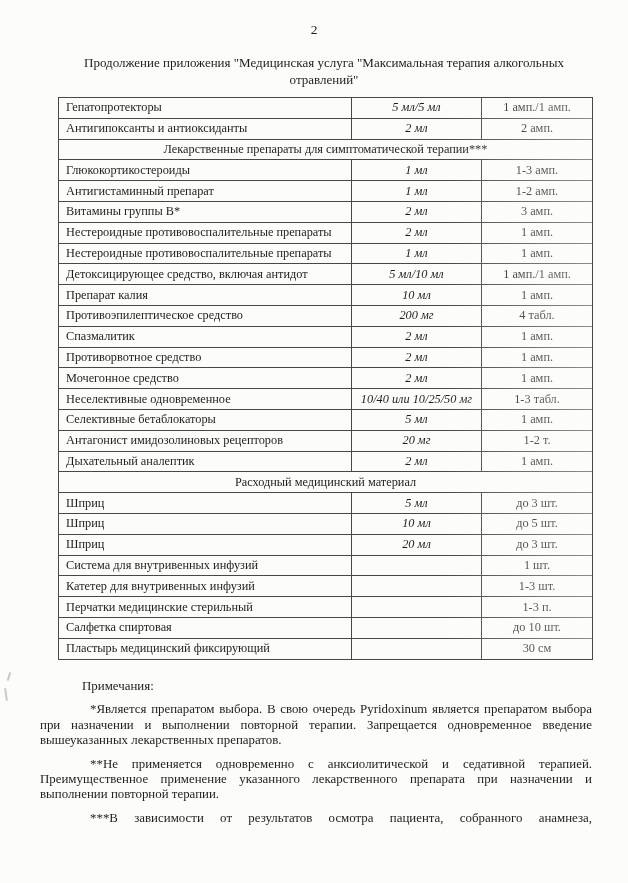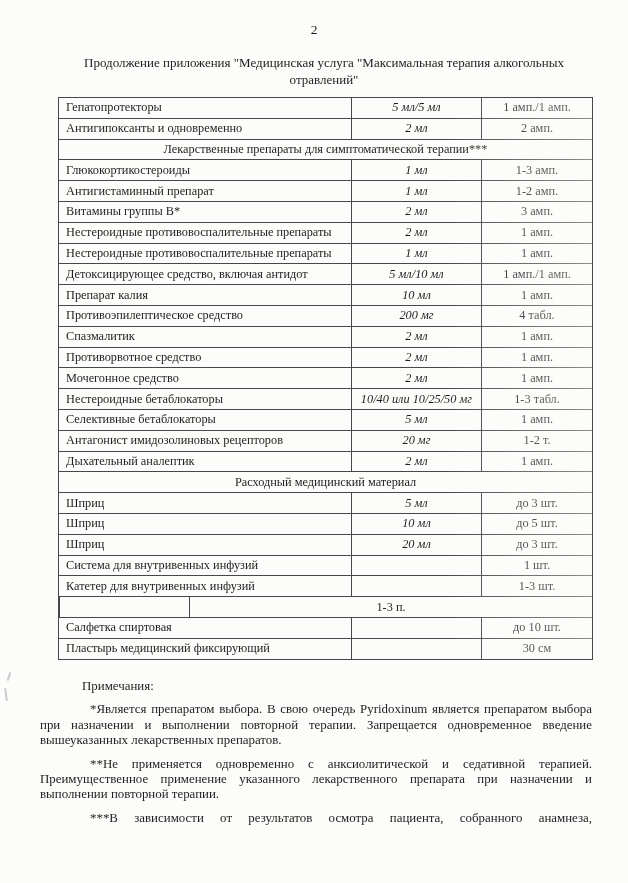--- a/index.html
+++ b/index.html
@@ -78,21 +78,21 @@
   <div class="doc-title">Продолжение приложения "Медицинская услуга "Максимальная терапия алкогольных отравлений"</div>
 
   <div class="table-wrap">
     <div id="table-rows">
         <div class="trow">
           <div class="cell name-cell">Гепатопротекторы</div>
           <div class="cell dose-cell">5 мл/5 мл</div>
           <div class="cell qty-cell">1 амп./1 амп.</div>
         </div>
         <div class="trow">
-          <div class="cell name-cell">Антигипоксанты и одновременно</div>
+          <div class="cell name-cell">Антигипоксанты и антиоксиданты</div>
           <div class="cell dose-cell">2 мл</div>
           <div class="cell qty-cell">2 амп.</div>
         </div>
         <div class="trow section">
           <div class="cell section-cell">Лекарственные препараты для симптоматической терапии***</div>
         </div>
         <div class="trow">
           <div class="cell name-cell">Глюкокортикостероиды</div>
           <div class="cell dose-cell">1 мл</div>
           <div class="cell qty-cell">1-3 амп.</div>
@@ -141,21 +141,21 @@
           <div class="cell name-cell">Противорвотное средство</div>
           <div class="cell dose-cell">2 мл</div>
           <div class="cell qty-cell">1 амп.</div>
         </div>
         <div class="trow">
           <div class="cell name-cell">Мочегонное средство</div>
           <div class="cell dose-cell">2 мл</div>
           <div class="cell qty-cell">1 амп.</div>
         </div>
         <div class="trow">
-          <div class="cell name-cell">Нестероидные бетаблокаторы</div>
+          <div class="cell name-cell">Неселективные одновременное</div>
           <div class="cell dose-cell">10/40 или 10/25/50 мг</div>
           <div class="cell qty-cell">1-3 табл.</div>
         </div>
         <div class="trow">
           <div class="cell name-cell">Селективные бетаблокаторы</div>
           <div class="cell dose-cell">5 мл</div>
           <div class="cell qty-cell">1 амп.</div>
         </div>
         <div class="trow">
           <div class="cell name-cell">Антагонист имидозолиновых рецепторов</div>
@@ -189,20 +189,21 @@
           <div class="cell name-cell">Система для внутривенных инфузий</div>
           <div class="cell dose-cell"></div>
           <div class="cell qty-cell">1 шт.</div>
         </div>
         <div class="trow">
           <div class="cell name-cell">Катетер для внутривенных инфузий</div>
           <div class="cell dose-cell"></div>
           <div class="cell qty-cell">1-3 шт.</div>
         </div>
         <div class="trow">
+          <div class="cell name-cell">Перчатки медицинские стерильный</div>
           <div class="cell dose-cell"></div>
           <div class="cell qty-cell">1-3 п.</div>
         </div>
         <div class="trow">
           <div class="cell name-cell">Салфетка спиртовая</div>
           <div class="cell dose-cell"></div>
           <div class="cell qty-cell">до 10 шт.</div>
         </div>
         <div class="trow">
           <div class="cell name-cell">Пластырь медицинский фиксирующий</div>

